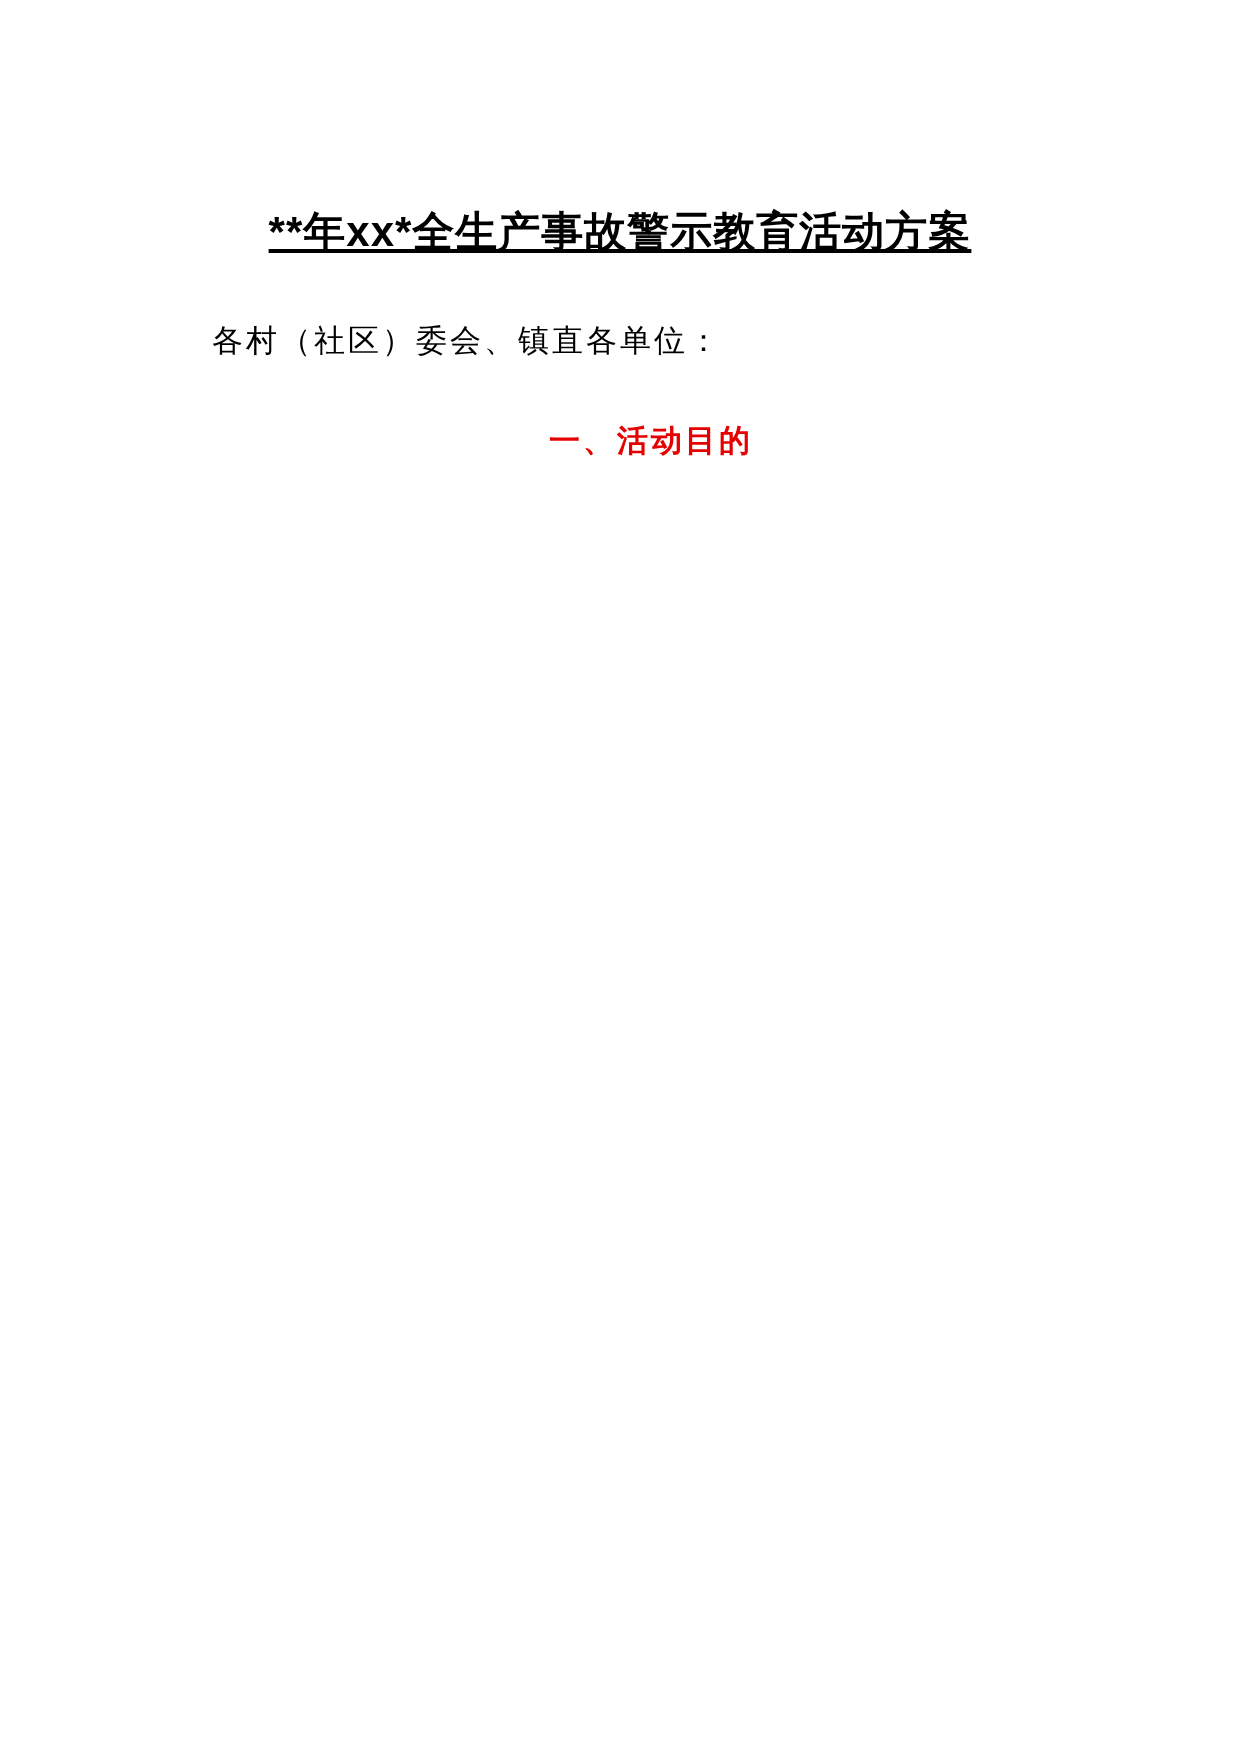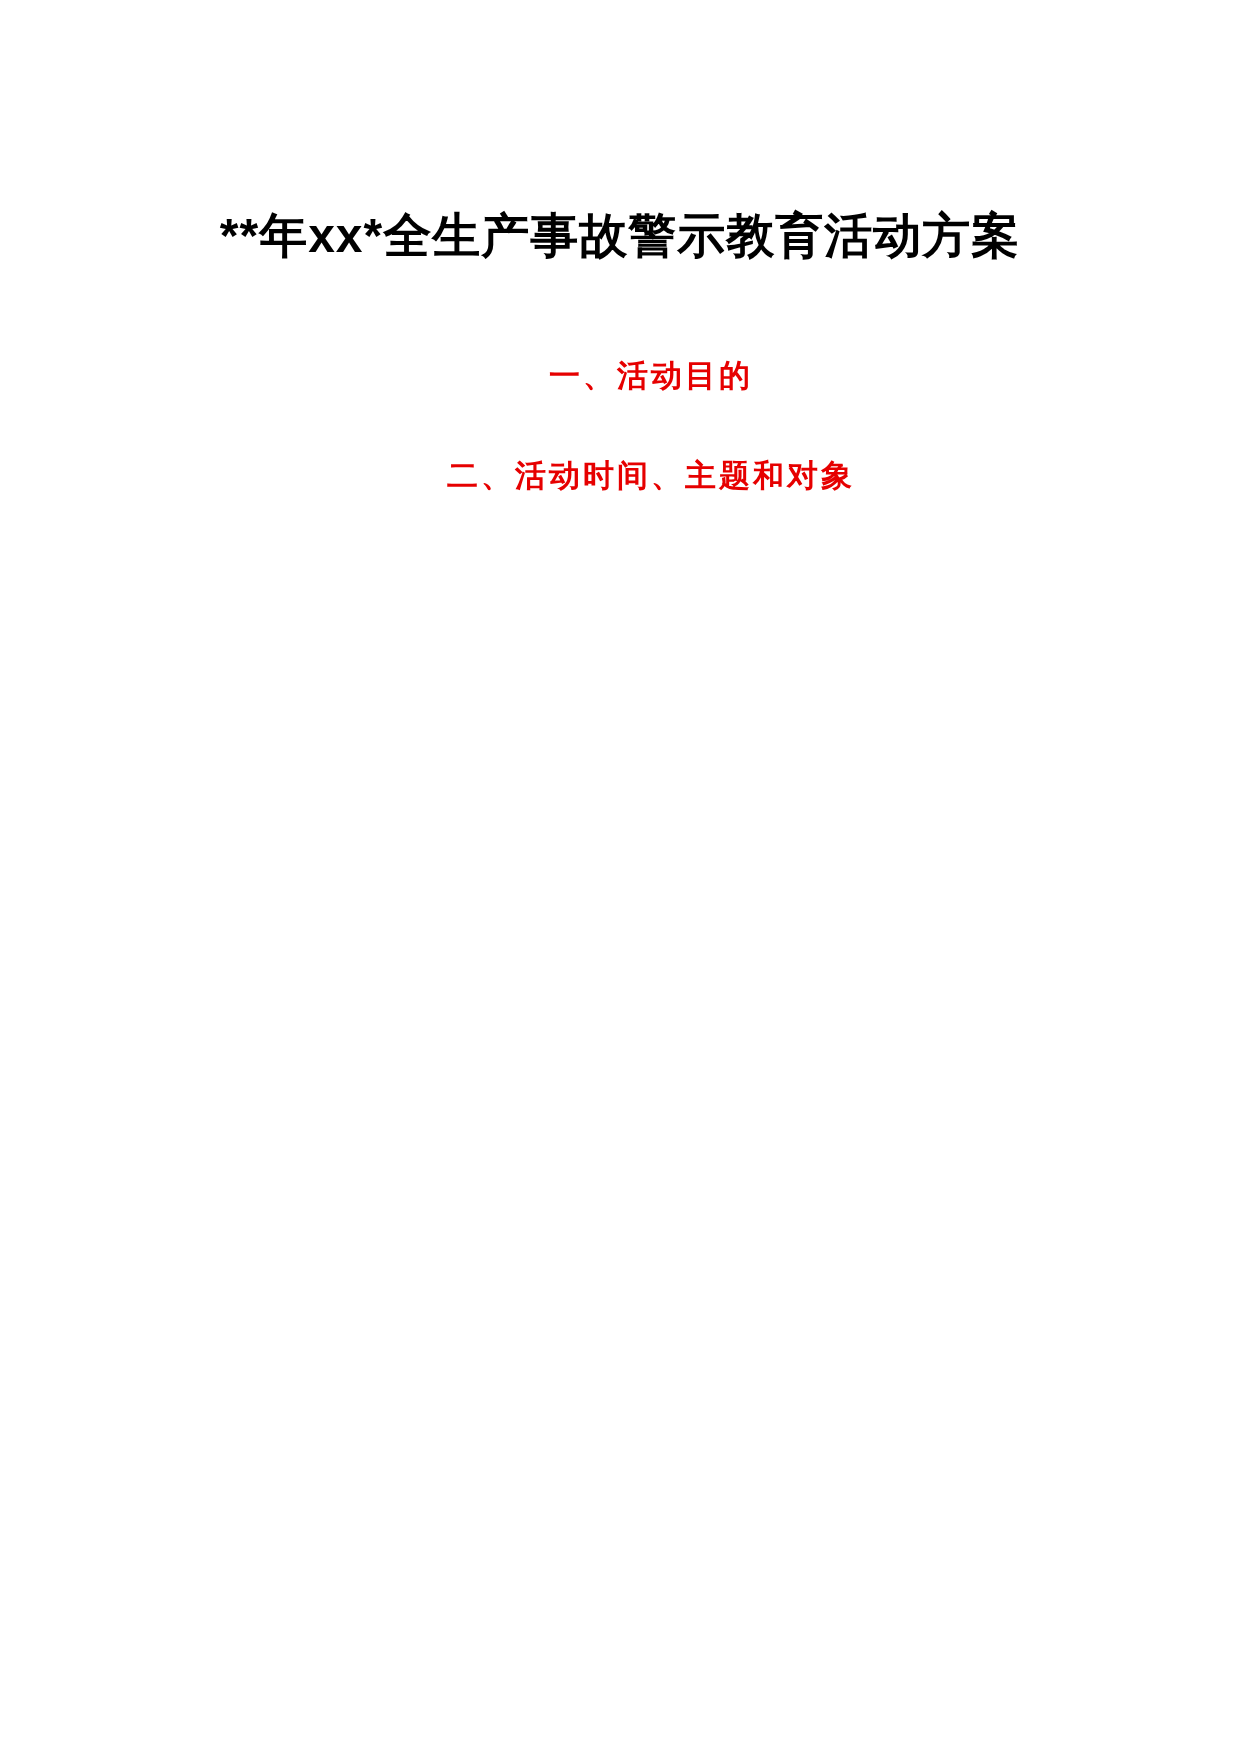--- a/index.html
+++ b/index.html
@@ -11,27 +11,28 @@
     position: relative;
     width: 1240px;
     height: 1754px;
     margin: 0 auto;
     background: #ffffff;
     padding: 205px 150px 60px 150px;
     overflow: hidden;
     color: #000000;
   }
   .doc-title {
-    font-size: 48px;
+    font-size: 42px;
     font-weight: 700;
     text-align: center;
     letter-spacing: 1px;
     line-height: 1.3;
     color: #000000;
-    margin-bottom: 80px;
+    margin-bottom: 52px;
+    text-decoration: underline;
   }
   .salutation {
     font-size: 31px;
     letter-spacing: 3px;
     line-height: 58px;
     text-indent: 2em;
     margin-bottom: 42px;
     color: #000000;
   }
   .body-para {
@@ -54,20 +55,20 @@
     text-align: center;
   }
 </style>
 </head>
 <body>
 
 <div class="page">
 
   <h1 class="doc-title">**年xx*全生产事故警示教育活动方案</h1>
 
+  <p class="salutation">各村（社区）委会、镇直各单位：</p>
 
 
   <h2 class="section-heading">一、活动目的</h2>
 
 
-  <h2 class="section-heading">二、活动时间、主题和对象</h2>
 
 </div>
 
 </body></html>

